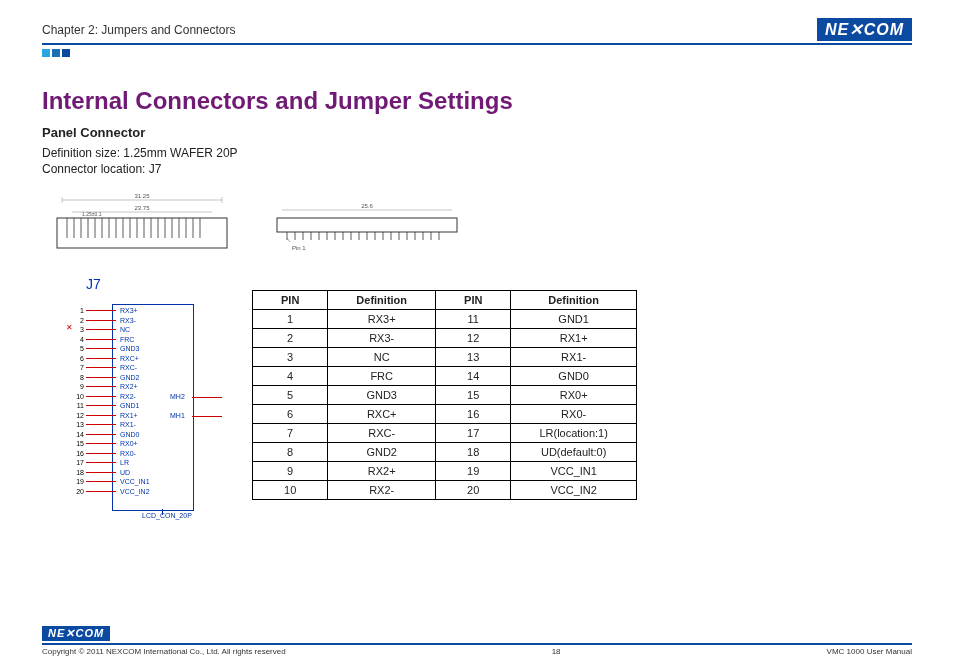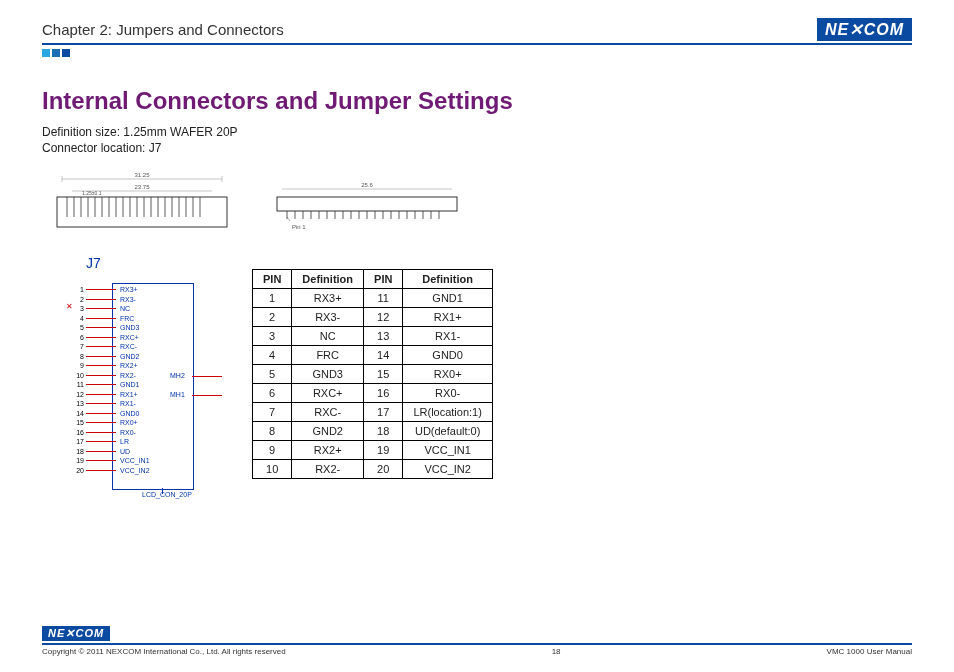--- a/index.html
+++ b/index.html
@@ -17,21 +17,21 @@
     padding: 18px 42px 0 42px;
   }
   .topbar {
     display: flex;
     justify-content: space-between;
     align-items: center;
     border-bottom: 2px solid #0a4aa0;
     padding-bottom: 2px;
   }
   .chapter {
-    font-size: 15px;
+    font-size: 12px;
     color: #333;
   }
   .logo {
     background: #0a4aa0;
     color: #fff;
     font-weight: bold;
     font-size: 16px;
     padding: 2px 8px;
     letter-spacing: 1px;
     font-style: italic;
@@ -143,21 +143,21 @@
     font-size: 7px;
     color: #0033aa;
   }
   .pin-table {
     border-collapse: collapse;
     font-size: 11px;
     margin-top: 14px;
   }
   .pin-table th, .pin-table td {
     border: 1px solid #000;
-    padding: 3px 10px;
+    padding: 3px 28px;
     text-align: center;
   }
   .pin-table th {
     font-weight: bold;
   }
   .footer {
     position: absolute;
     left: 42px;
     right: 42px;
     bottom: 16px;
@@ -198,20 +198,21 @@
     <div class="chapter">Chapter 2: Jumpers and Connectors</div>
     <div class="logo">NE<span class="x">✕</span>COM</div>
   </div>
   <div class="squares">
     <span class="sq1"></span>
       <span class="sq2"></span>
       <span class="sq3"></span>
   </div>
 
   <h1>Internal Connectors and Jumper Settings</h1>
+  <div class="subhead">Panel Connector</div>
   <div class="spec">Definition size: 1.25mm WAFER 20P</div>
   <div class="spec">Connector location: J7</div>
 
   <div class="diagrams">
 
     <svg class="mech-drawing" width="200" height="70">
       <text x="100" y="8" font-size="6" text-anchor="middle" fill="#555">31.25</text>
       <line x1="20" y1="10" x2="180" y2="10" stroke="#888" stroke-width="0.5"></line>
       <line x1="20" y1="7" x2="20" y2="13" stroke="#888" stroke-width="0.5"></line>
       <line x1="180" y1="7" x2="180" y2="13" stroke="#888" stroke-width="0.5"></line>

